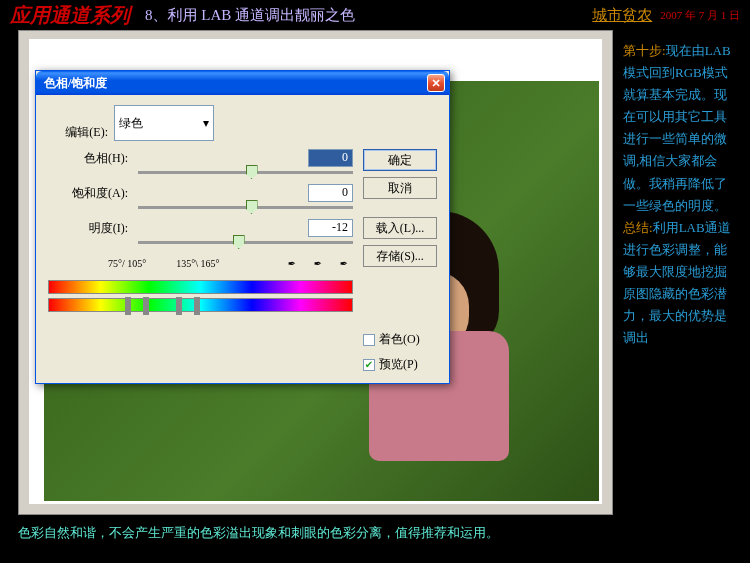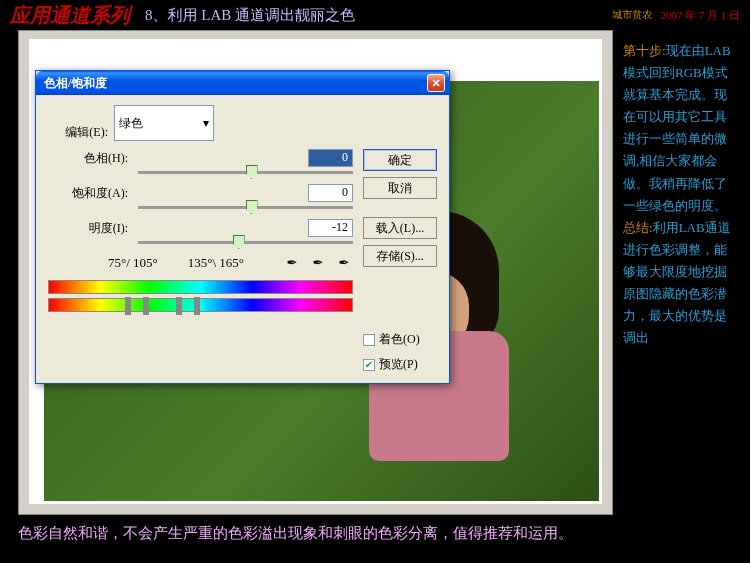--- a/index.html
+++ b/index.html
@@ -1,20 +1,20 @@
 <!DOCTYPE html>
 <html><head>
 <meta charset="utf-8">
 <style>
 * { margin: 0; padding: 0; box-sizing: border-box; }
 body { width: 750px; height: 563px; background: #000; font-family: "SimSun", serif; font-size: 13px; overflow: hidden; position: relative; }
 .header { height: 30px; display: flex; align-items: center; padding: 0 10px; }
 .header-left { font-family: "STXingkai", cursive; font-size: 20px; color: #c00; font-style: italic; font-weight: bold; }
 .header-mid { color: #c4b5fd; font-size: 15px; margin-left: 15px; }
-.header-auth { color: #cc8800; font-size: 10px; margin-left: auto; }
+.header-auth { color: #cc8800; font-size: 15px; margin-left: auto; text-decoration: underline; }
 .header-date { color: #c00; font-size: 11px; margin-left: 8px; }
 .main { display: flex; height: 490px; }
 .left { width: 615px; position: relative; }
 .ps-window { position: absolute; left: 18px; top: 0; width: 595px; height: 485px; background: #d4d0c8; border: 1px solid #888; }
 .ps-inner { position: absolute; left: 10px; top: 8px; right: 10px; bottom: 10px; background: #fff; }
 .photo { position: absolute; left: 25px; top: 50px; width: 555px; height: 420px; background: linear-gradient(135deg, #2d5016 0%, #3d6b1f 30%, #4a7c2a 60%, #2d5016 100%); overflow: hidden; }
 .tree { position: absolute; left: 280px; top: 0; width: 120px; height: 300px; background: linear-gradient(90deg, #5a6b3a 0%, #7a8b4a 50%, #4a5b2a 100%); }
 .person { position: absolute; right: 80px; top: 130px; width: 180px; height: 250px; }
 .hair { position: absolute; left: 40px; top: 0; width: 120px; height: 140px; background: #1a0f08; border-radius: 60px 60px 40px 40px; }
 .face { position: absolute; left: 60px; top: 60px; width: 70px; height: 80px; background: #d4a27a; border-radius: 35px; }
@@ -27,34 +27,34 @@
 .dialog-left { flex: 1; }
 .row { display: flex; align-items: flex-end; margin-bottom: 8px; font-size: 12px; }
 .row-label { width: 60px; text-align: right; margin-right: 6px; }
 .dropdown { width: 100px; height: 36px; border: 1px solid #7f9db9; background: #fff; display: flex; align-items: center; padding: 0 4px; font-size: 12px; justify-content: space-between; }
 .slider-row { display: flex; align-items: center; margin-bottom: 4px; font-size: 12px; }
 .slider-label { width: 80px; text-align: right; margin-right: 10px; }
 .num-input { width: 45px; height: 18px; border: 1px solid #7f9db9; background: #fff; text-align: right; padding: 0 4px; font-size: 12px; margin-left: auto; }
 .num-input.sel { background: #2f5d9e; color: #fff; }
 .slider-track { margin: 2px 0 10px 90px; width: 215px; height: 3px; background: #999; position: relative; }
 .slider-thumb { position: absolute; top: -6px; width: 12px; height: 14px; background: #d4f0c8; border: 1px solid #4a7c2a; clip-path: polygon(0 0, 100% 0, 100% 60%, 50% 100%, 0 60%); }
-.range-row { display: flex; align-items: center; font-size: 13px; gap: 30px; margin-top: 6px; margin-left: 60px; }
+.range-row { display: flex; align-items: center; font-size: 10px; gap: 30px; margin-top: 6px; margin-left: 60px; }
 .eyedrop { display: flex; gap: 8px; margin-left: auto; }
 .eyedrop span { width: 18px; height: 18px; display: inline-flex; align-items: center; justify-content: center; }
 .spectrum { margin: 8px 0 4px 0; height: 14px; background: linear-gradient(90deg, #f00 0%, #ff0 17%, #0f0 33%, #0ff 50%, #00f 67%, #f0f 83%, #f00 100%); border: 1px solid #888; position: relative; }
 .spectrum2 { height: 14px; background: linear-gradient(90deg, #f00 0%, #ff0 17%, #0f0 33%, #0ff 50%, #00f 67%, #f0f 83%, #f00 100%); border: 1px solid #888; position: relative; }
 .spec-handle { position: absolute; top: -2px; width: 6px; height: 18px; background: #888; }
 .dialog-right { width: 78px; display: flex; flex-direction: column; gap: 6px; margin-top: 44px; }
 .btn { height: 22px; border: 1px solid #888; background: #ece9d8; font-size: 12px; display: flex; align-items: center; justify-content: center; cursor: pointer; }
 .btn.primary { border: 1px solid #2a5caa; box-shadow: inset 0 0 0 1px #a8c8f0; }
 .checkbox-row { display: flex; align-items: center; font-size: 12px; gap: 4px; margin-top: 2px; }
 .cb { width: 12px; height: 12px; border: 1px solid #7f9db9; background: #fff; display: inline-flex; align-items: center; justify-content: center; font-size: 10px; color: #21a121; }
 .sidebar { width: 135px; padding: 10px 12px 0 8px; color: #2a9dd6; font-size: 13px; line-height: 1.7; }
 .sidebar .step { color: #cc8800; }
-.footer { padding: 4px 18px; color: #f0abfc; font-size: 15px; }
+.footer { padding: 4px 18px; color: #5eead4; font-size: 13px; }
 </style>
 </head>
 <body>
 
 <div class="header">
   <span class="header-left">应用通道系列</span>
   <span class="header-mid">8、利用 LAB 通道调出靓丽之色</span>
   <span class="header-auth">城市贫农</span>
   <span class="header-date">2007 年 7 月 1 日</span>
 </div>

